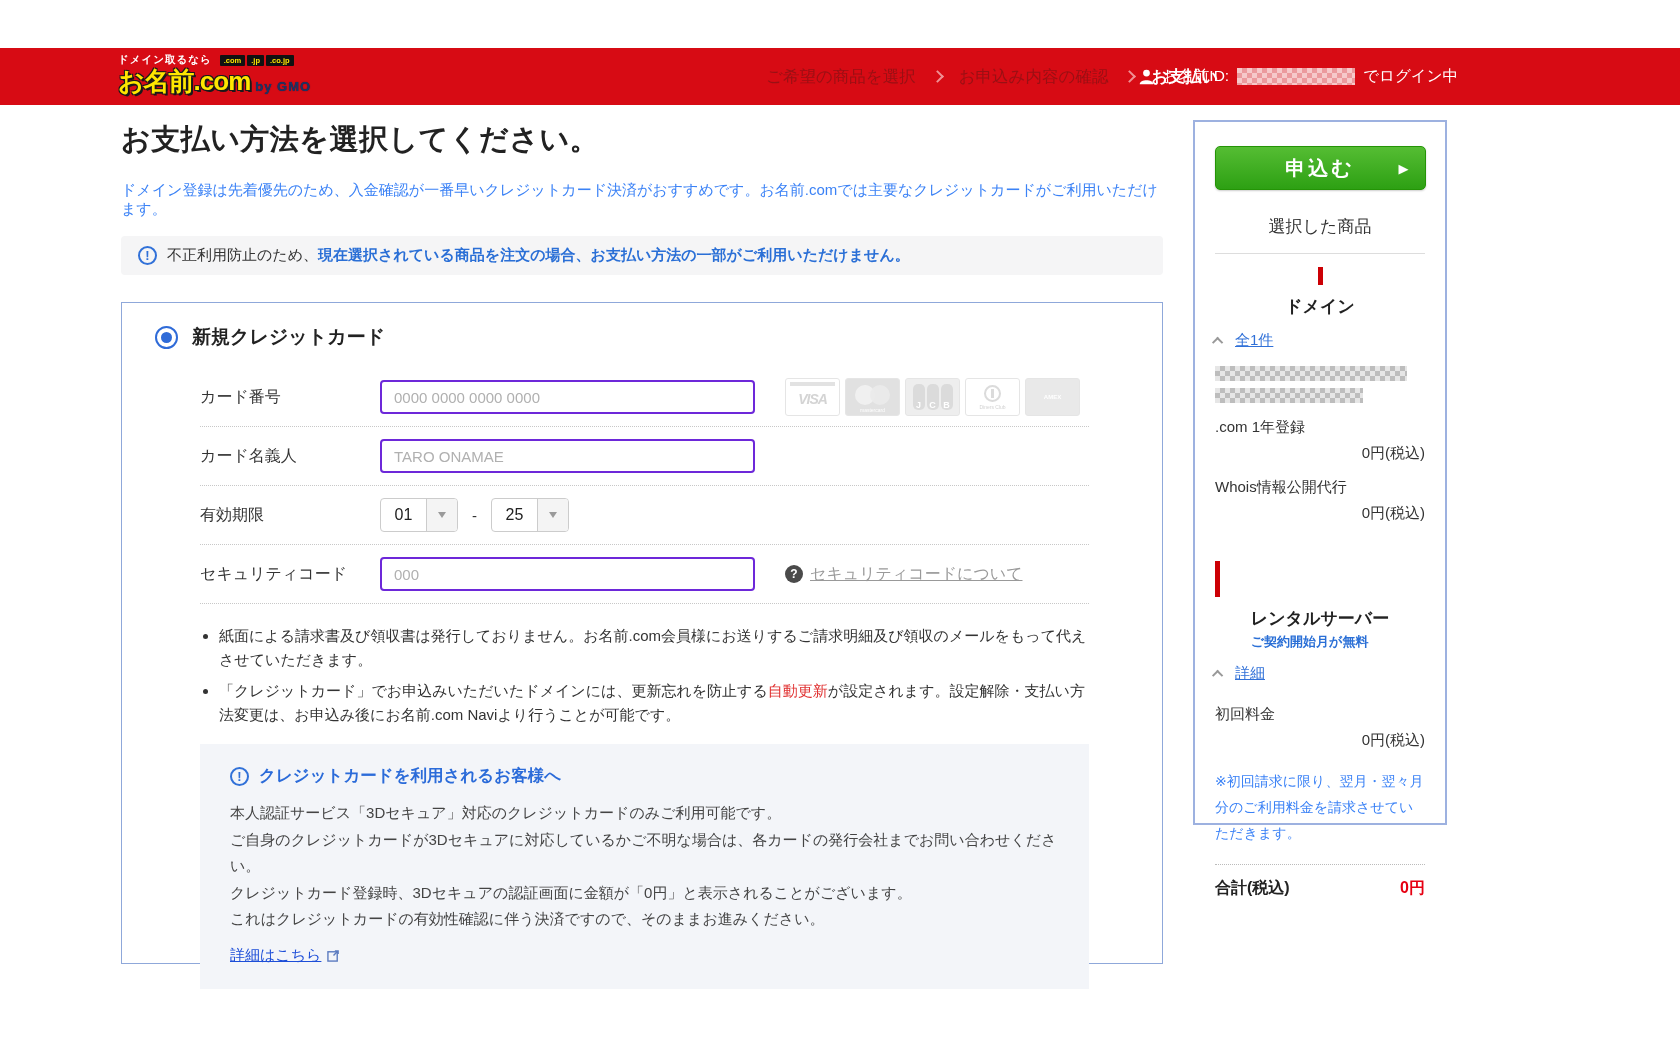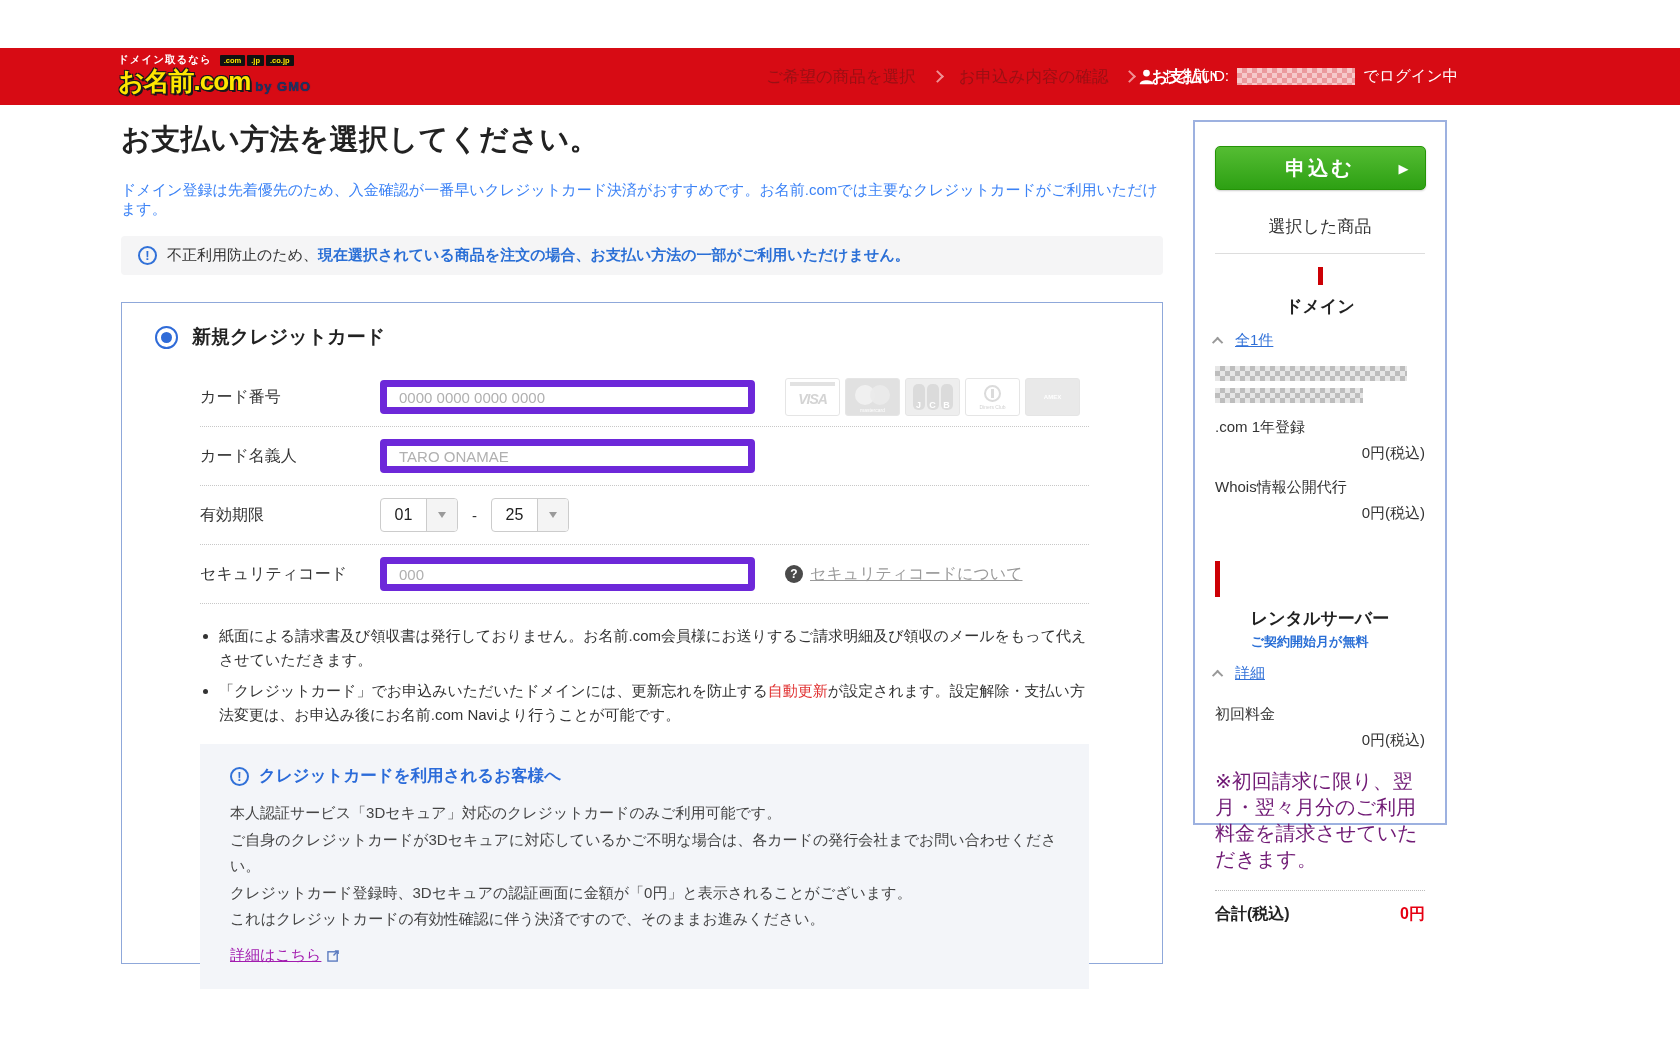--- a/index.html
+++ b/index.html
@@ -45,21 +45,21 @@
   
   .paybox { margin-top:27px; border:1px solid #8fa8da; background:#fff; height:662px; }
   .radio-row { margin:21px 0 0 33px; display:flex; align-items:center; gap:14px; }
   .radio { width:23px; height:23px; border:2px solid #2f6bd8; border-radius:50%; background:#fff;
     display:flex; align-items:center; justify-content:center; }
   .radio-dot { width:11px; height:11px; border-radius:50%; background:#2f6bd8; }
   .method-label { font-size:19px; font-weight:bold; color:#222; }
   .fields { margin:18px 73px 0 78px; }
   .frow { display:flex; align-items:center; min-height:59px; border-bottom:1px dotted #c8c8c8; }
   .flabel { width:180px; font-size:16px; color:#333; flex:0 0 auto; }
-  .tinput { width:375px; height:34px; border:7px solid #6d28d9; border-radius:4px; padding:0 12px;
+  .tinput { width:375px; height:34px; border:2px solid #6d28d9; border-radius:4px; padding:0 12px;
     font-size:15px; color:#333; font-family:"Liberation Sans","DejaVu Sans",sans-serif; }
   .tinput::placeholder { color:#b0b0b0; }
   .brands { display:flex; gap:5px; margin-left:30px; }
   .brand { width:55px; height:38px; border:1px solid #ddd; border-radius:3px; background:#fff;
     position:relative; overflow:hidden; opacity:.75; }
   .brand-visa { display:flex; align-items:center; justify-content:center; }
   .brand-visa .bar { position:absolute; top:3px; left:4px; right:4px; height:4px; background:#d9d9d9; }
   .brand-visa .vtxt { font-size:14px; font-weight:900; font-style:italic; color:#c6c6c6; letter-spacing:-1px; margin-top:4px; }
   .brand-mc { background:#d8d8d8; }
   .brand-mc .c1,.brand-mc .c2 { position:absolute; top:6px; width:20px; height:20px; border-radius:50%; background:#eee; opacity:.9; }
@@ -85,21 +85,21 @@
   .sec-link { font-size:16px; color:#999; text-decoration:underline; }
 
   .notes { margin:20px 70px 0 97px; font-size:15px; color:#333; line-height:24px; }
   .notes li { margin-bottom:7px; }
   .red { color:#e03131; }
 
   .infobox { margin:17px 73px 0 78px; background:#f3f5f9; padding:21px 30px 24px; }
   .infobox-title { display:flex; align-items:center; gap:10px; color:#2b6bd9; font-weight:bold; font-size:16.5px; }
   .infobox-lines { margin-top:13px; font-size:15px; color:#444; line-height:26.5px; }
   .infobox-link-row { margin-top:13px; display:flex; align-items:center; gap:6px; }
-  .infobox-link { color:#a21caf; font-size:15px; text-decoration:underline; }
+  .infobox-link { color:#1d4ed8; font-size:15px; text-decoration:underline; }
 
   
   .sidebar { position:absolute; left:1193px; top:120px; width:254px; height:705px;
     border:2px solid #9db1e0; background:#fff; }
   .apply-btn { margin:24px auto 0; width:211px; height:44px; border-radius:5px;
     background:linear-gradient(#55bd33,#2da013); border:1px solid #249406;
     display:flex; align-items:center; justify-content:center; position:relative;
     color:#fff; font-size:20px; font-weight:bold; letter-spacing:3px; cursor:pointer;
     box-shadow:0 1px 2px rgba(0,0,0,.2); }
   .apply-arrow { position:absolute; right:16px; font-size:13px; letter-spacing:0; }
@@ -116,21 +116,21 @@
   .side-link { font-size:15px; color:#3171d8; text-decoration:underline; }
   .mosaic-gray { margin:16px 20px 0; }
   .mosaic-line {
     background-image:linear-gradient(45deg,#bdbdbd 25%,transparent 25%,transparent 75%,#bdbdbd 75%),
       linear-gradient(45deg,#bdbdbd 25%,#e6e6e6 25%,#e6e6e6 75%,#bdbdbd 75%);
     background-size:10px 10px; background-position:0 0,5px 5px; height:15px; }
   .mosaic-line.l1 { width:192px; }
   .mosaic-line.l2 { width:148px; margin-top:7px; }
   .side-item { margin:15px 20px 0; font-size:15px; color:#333; }
   .side-item .price { text-align:right; margin-top:7px; }
-  .side-note { margin:18px 18px 0 20px; font-size:20px; color:#701a75; line-height:26px; }
+  .side-note { margin:18px 18px 0 20px; font-size:14px; color:#3b82f6; line-height:26px; }
   .side-dotted { margin:18px 20px 0; border-top:1px dotted #bbb; }
   .total-row { margin:13px 20px 0; display:flex; justify-content:space-between; align-items:center; }
   .total-label { font-size:16px; font-weight:bold; color:#222; }
   .total-price { font-size:16px; font-weight:bold; color:#e60012; }
   .person-icon { width:17px; height:17px; }
   .ext-icon { width:13px; height:13px; }
 </style>
 </head>
 <body>
 

